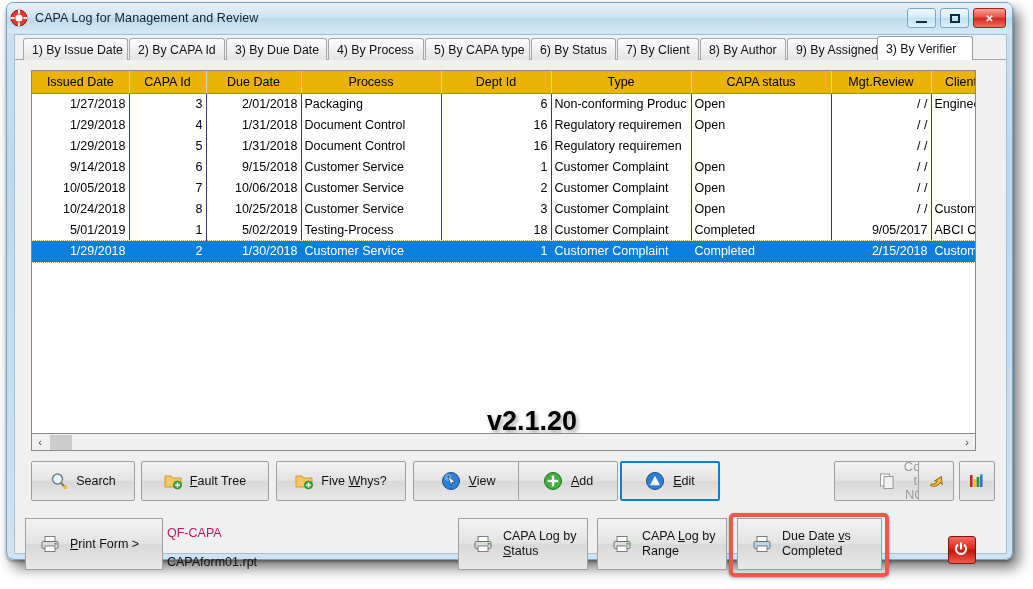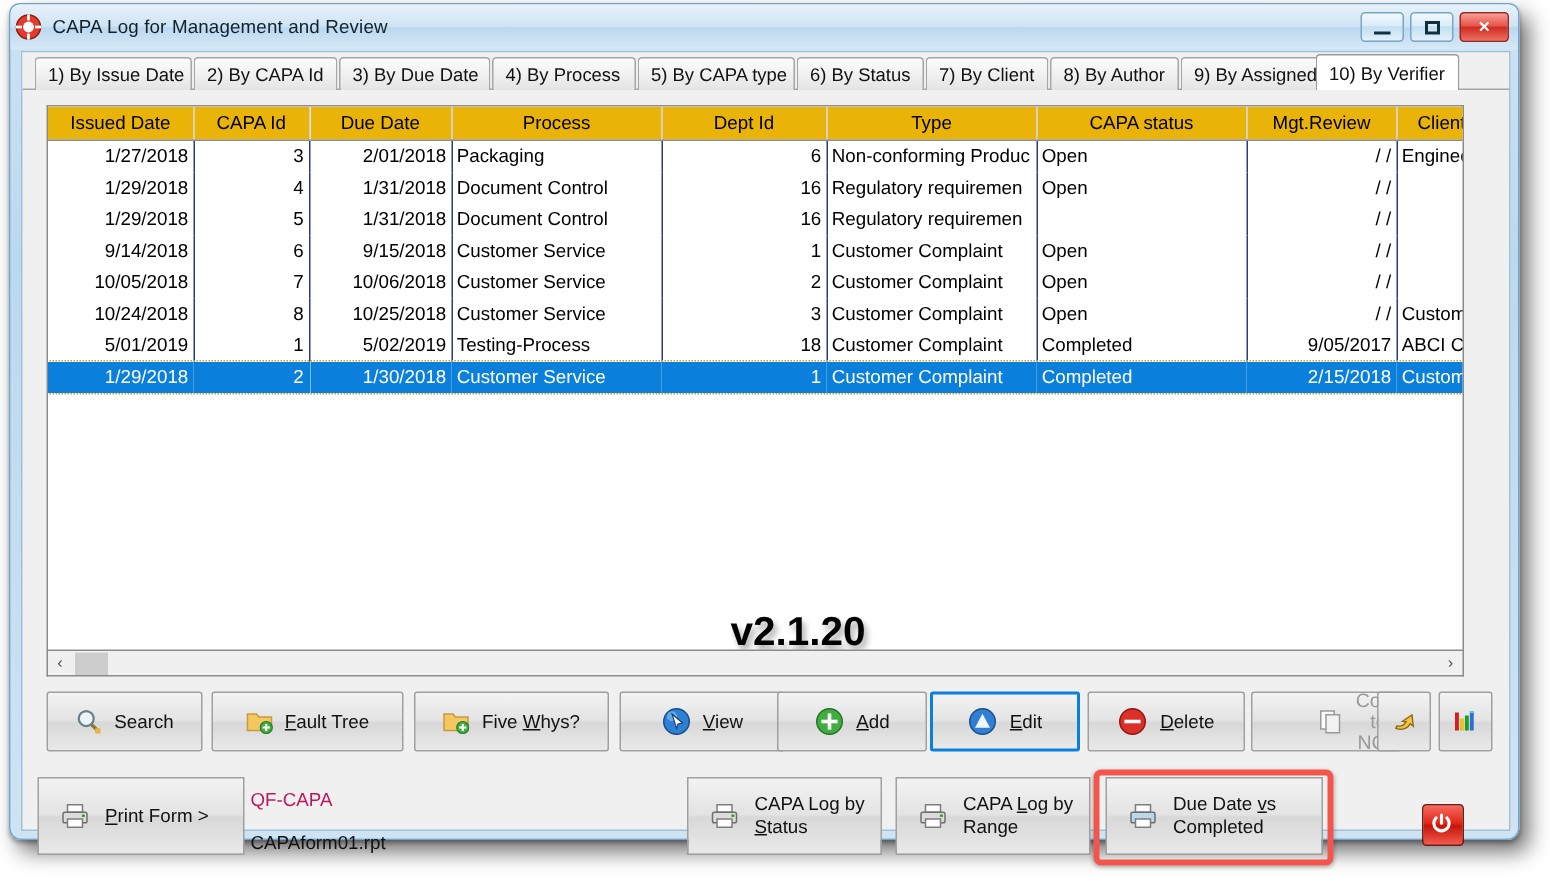--- a/index.html
+++ b/index.html
@@ -285,21 +285,21 @@
       <div class="tab" style="left:602px;width:82px;">
           <span>7) By Client</span>
         </div>
       <div class="tab" style="left:685px;width:86px;">
           <span>8) By Author</span>
         </div>
       <div class="tab" style="left:772px;width:96px;">
           <span>9) By Assigned</span>
         </div>
       <div class="tab active" style="left:862px;width:96px;">
-          <span>10) By Verifier</span>
+          <span>3) By Verifier</span>
         </div>
     </div>
 
     <div id="grid-wrap">
       <table class="grid">
         <colgroup>
           <col style="width:97px">
             <col style="width:77px">
             <col style="width:95px">
           <col style="width:140px">
@@ -486,29 +486,20 @@
       <div class="tbtn focused" style="left:589px;width:100px;">
         <span class="ic20">
           <svg width="20" height="20" viewBox="0 0 20 20">
             <circle cx="10" cy="10" r="8.5" fill="#2f7fd4" stroke="#184e8a" stroke-width="1"></circle>
             <path d="M10 4.8l5 9.4H5z" fill="#ffffff" opacity="0.92"></path>
           </svg>
         </span>
         <span><u>E</u>dit</span>
       </div>
 
-      <div class="tbtn" style="left:694px;width:105px;">
-        <span class="ic20">
-          <svg width="20" height="20" viewBox="0 0 20 20">
-            <circle cx="10" cy="10" r="8.5" fill="#dc2f2a" stroke="#8f1713" stroke-width="1"></circle>
-            <rect x="4.6" y="8.8" width="10.8" height="2.4" fill="#fff"></rect>
-          </svg>
-        </span>
-        <span><u>D</u>elete</span>
-      </div>
 
       <div class="tbtn disabled" style="left:803px;width:100px;padding-left:44px;">
         <span class="ic">
           <svg width="18" height="18" viewBox="0 0 18 18">
             <rect x="2.5" y="2" width="9" height="12" fill="#fbfbfb" stroke="#9a9a9a" stroke-width="1"></rect>
             <rect x="6" y="4.5" width="9" height="12" fill="#f2f2f2" stroke="#9a9a9a" stroke-width="1"></rect>
           </svg>
         </span>
         <span class="lbl2">
           <span>Copy</span><br><span>to NCR</span>

